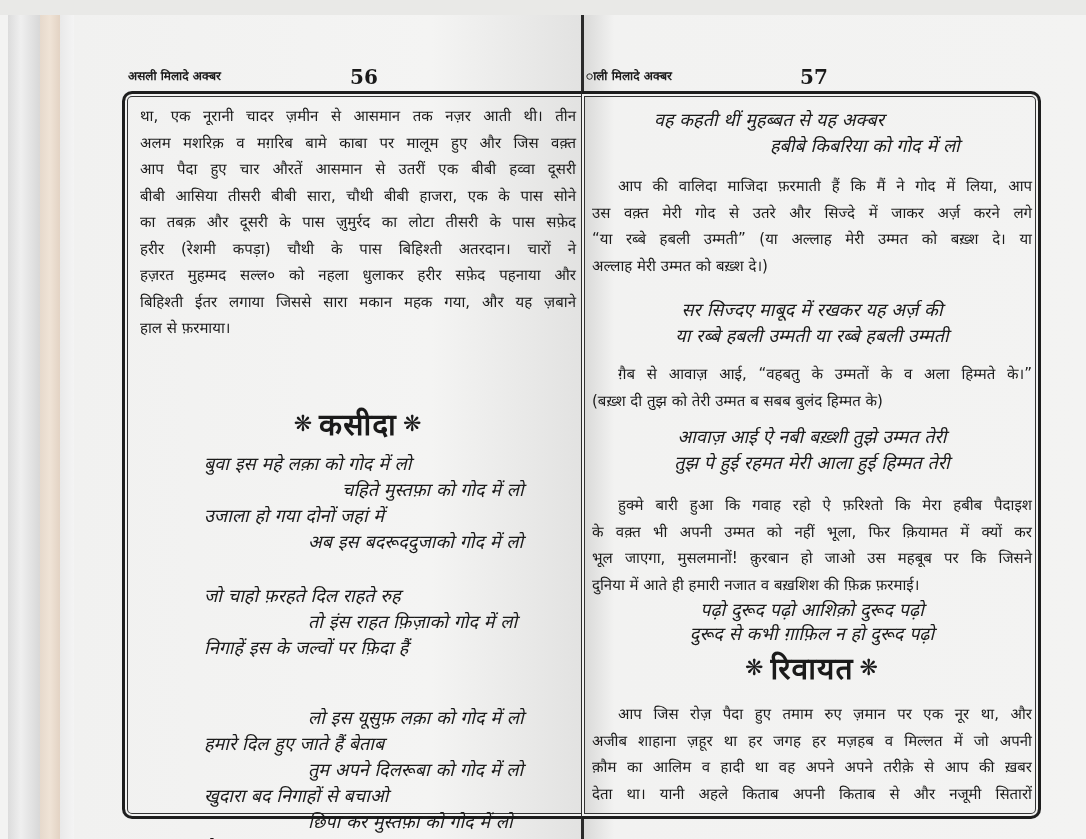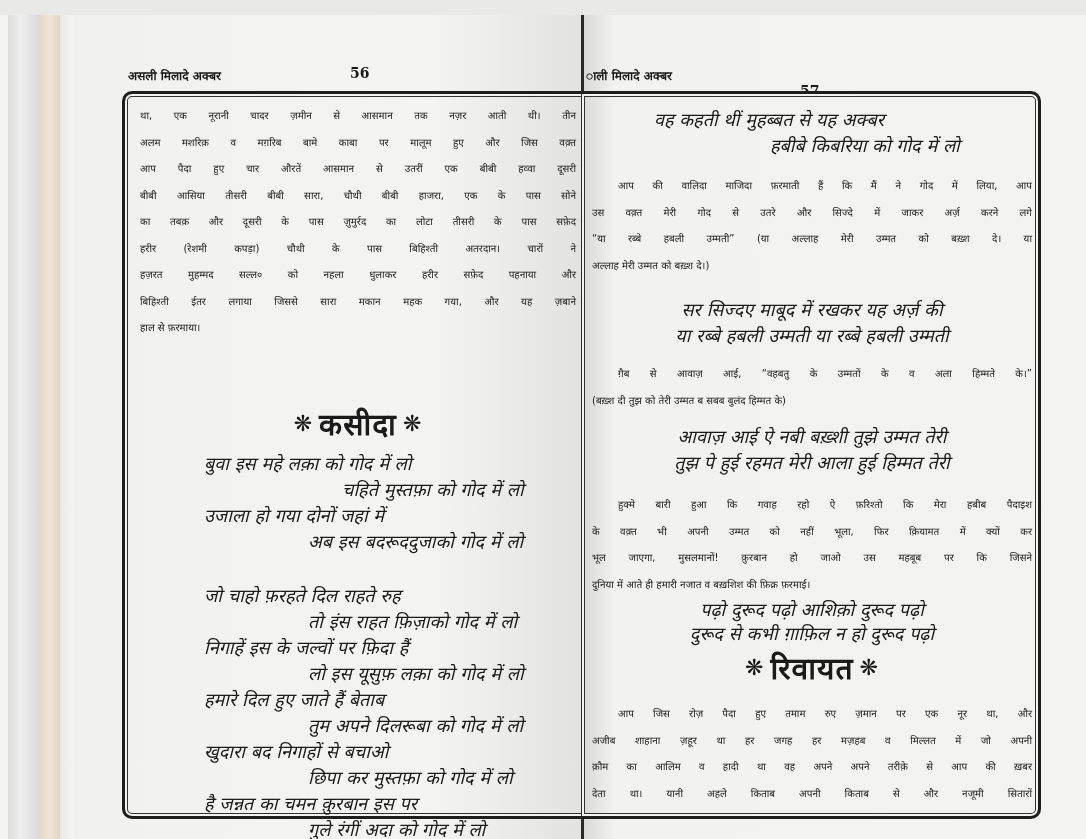--- a/index.html
+++ b/index.html
@@ -22,34 +22,34 @@
       background: #f2f2f1;
     }
     .page-left { left: 74px; width: 510px; background: linear-gradient(90deg,#f1f1f0 0%, #f4f4f3 70%, #e2e2e1 100%); }
     .page-right { left: 584px; width: 502px; background: linear-gradient(90deg,#d9d9d8 0%, #f2f2f1 6%, #f3f3f2 100%); }
     .gutter { position: absolute; left: 581px; top: 0; width: 4px; height: 839px; background: #2a2a2a; }
     .header-row {
       position: absolute; top: 52px; height: 18px;
       font-size: 12px; font-weight: bold;
     }
     .running-title { position: absolute; top: 0; font-family: "DejaVu Sans", sans-serif; }
-    .page-number { position: absolute; top: -2px; font-family: "DejaVu Serif", serif; font-size: 14px; font-weight: bold; }
+    .page-number { position: absolute; top: -2px; font-family: "DejaVu Serif", serif; font-size: 20px; font-weight: bold; }
     .frame {
       position: absolute;
       border: 3px solid #1e1e1e;
       border-radius: 10px;
       box-shadow: inset 0 0 0 2px #f2f2f1, inset 0 0 0 3px #333;
     }
     .frame-left { left: 122px; top: 76px; width: 470px; height: 722px; border-right: none; border-top-right-radius: 0; border-bottom-right-radius: 0; }
     .frame-right { left: 582px; top: 76px; width: 456px; height: 722px; border-left: none; border-top-left-radius: 0; border-bottom-left-radius: 0; }
     .content { position: absolute; }
     .content-left { left: 140px; top: 88px; width: 436px; }
     .content-right { left: 592px; top: 92px; width: 440px; }
     .prose {
-      font-size: 10px; line-height: 26.5px; text-align: justify;
+      font-size: 15px; line-height: 26.5px; text-align: justify;
       margin: 0;
     }
     .prose .line { display: block; white-space: nowrap; text-align-last: justify; }
     .prose .line.last { text-align-last: left; }
     .prose .indent { padding-left: 26px; }
     .verse {
       font-style: italic; font-size: 18px; line-height: 26px; margin: 0;
     }
     .verse .v { display: block; white-space: nowrap; }
     .heading {
@@ -92,36 +92,36 @@
     </div>
 
     <div class="verse" style="margin-top:6px;">
       <span class="v" style="padding-left:64px;">बुवा इस महे लक़ा को गोद में लो</span>
       <span class="v" style="padding-left:202px;">चहिते मुस्तफ़ा को गोद में लो</span>
       <span class="v" style="padding-left:64px;">उजाला हो गया दोनों जहां में</span>
       <span class="v" style="padding-left:168px;">अब इस बदरूददुजाको गोद में लो</span>
       <span class="v" style="padding-left:64px;margin-top:28px;">जो चाहो फ़रहते दिल राहते रुह</span>
       <span class="v" style="padding-left:168px;">तो इंस राहत फ़िज़ाको गोद में लो</span>
       <span class="v" style="padding-left:64px;">निगाहें इस के जल्वों पर फ़िदा हैं</span>
-      <span class="v" style="padding-left:168px;">लो इस यूसुफ़ लक़ा को गोद में लो</span>
+      <span class="v" style="padding-left:168px;margin-top:44px;">लो इस यूसुफ़ लक़ा को गोद में लो</span>
       <span class="v" style="padding-left:64px;">हमारे दिल हुए जाते हैं बेताब</span>
       <span class="v" style="padding-left:168px;">तुम अपने दिलरूबा को गोद में लो</span>
       <span class="v" style="padding-left:64px;">खुदारा बद निगाहों से बचाओ</span>
       <span class="v" style="padding-left:168px;">छिपा कर मुस्तफ़ा को गोद में लो</span>
       <span class="v" style="padding-left:64px;">है जन्नत का चमन क़ुरबान इस पर</span>
       <span class="v" style="padding-left:168px;">गुले रंगीं अदा को गोद में लो</span>
     </div>
   </div>
 
   <div class="gutter"></div>
 
   <div class="page page-right"></div>
   <div class="header-row" style="left:586px;width:440px;">
     <span class="running-title" style="left:0;">ाली मिलादे अक्बर</span>
-    <span class="page-number" style="left:214px;margin-top:18px;">57</span>
+    <span class="page-number" style="left:214px;">57</span>
   </div>
   <div class="frame frame-right"></div>
 
   <div class="content content-right">
     <div class="verse">
       <span class="v" style="padding-left:62px;">वह कहती थीं मुहब्बत से यह अक्बर</span>
       <span class="v" style="padding-left:178px;">हबीबे किबरिया को गोद में लो</span>
     </div>
 
     <p class="prose" style="margin-top:14px;">

